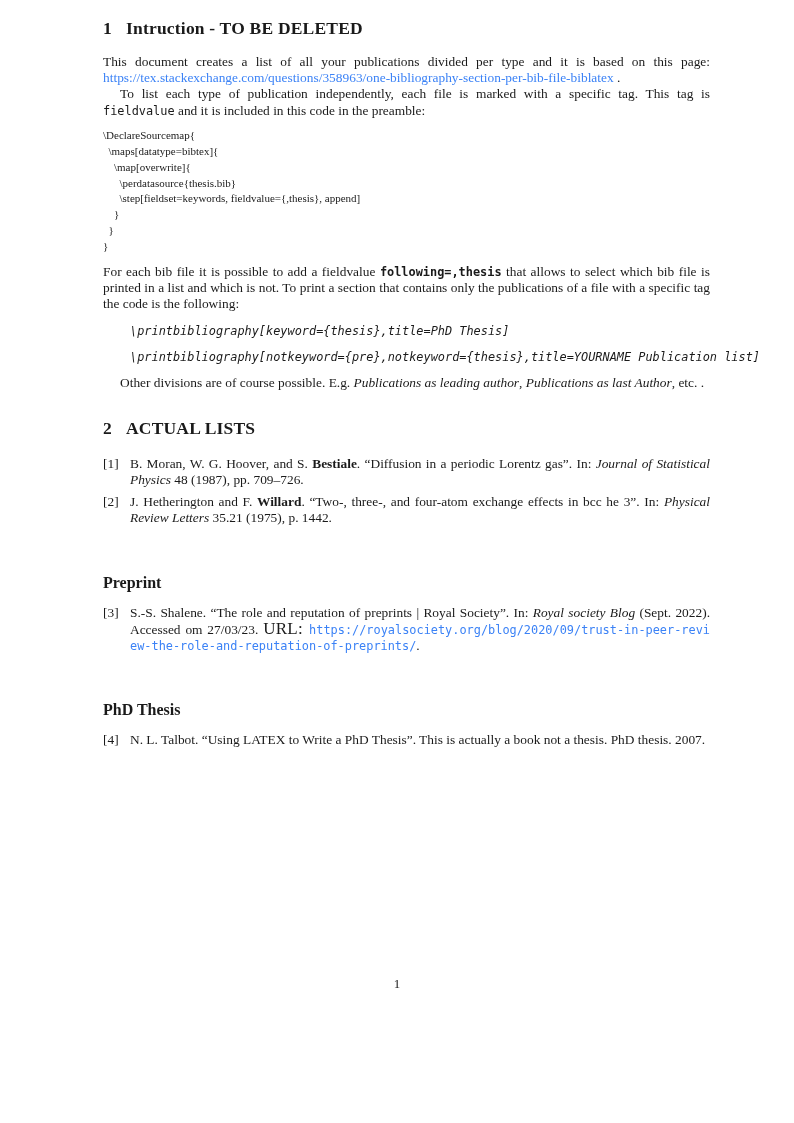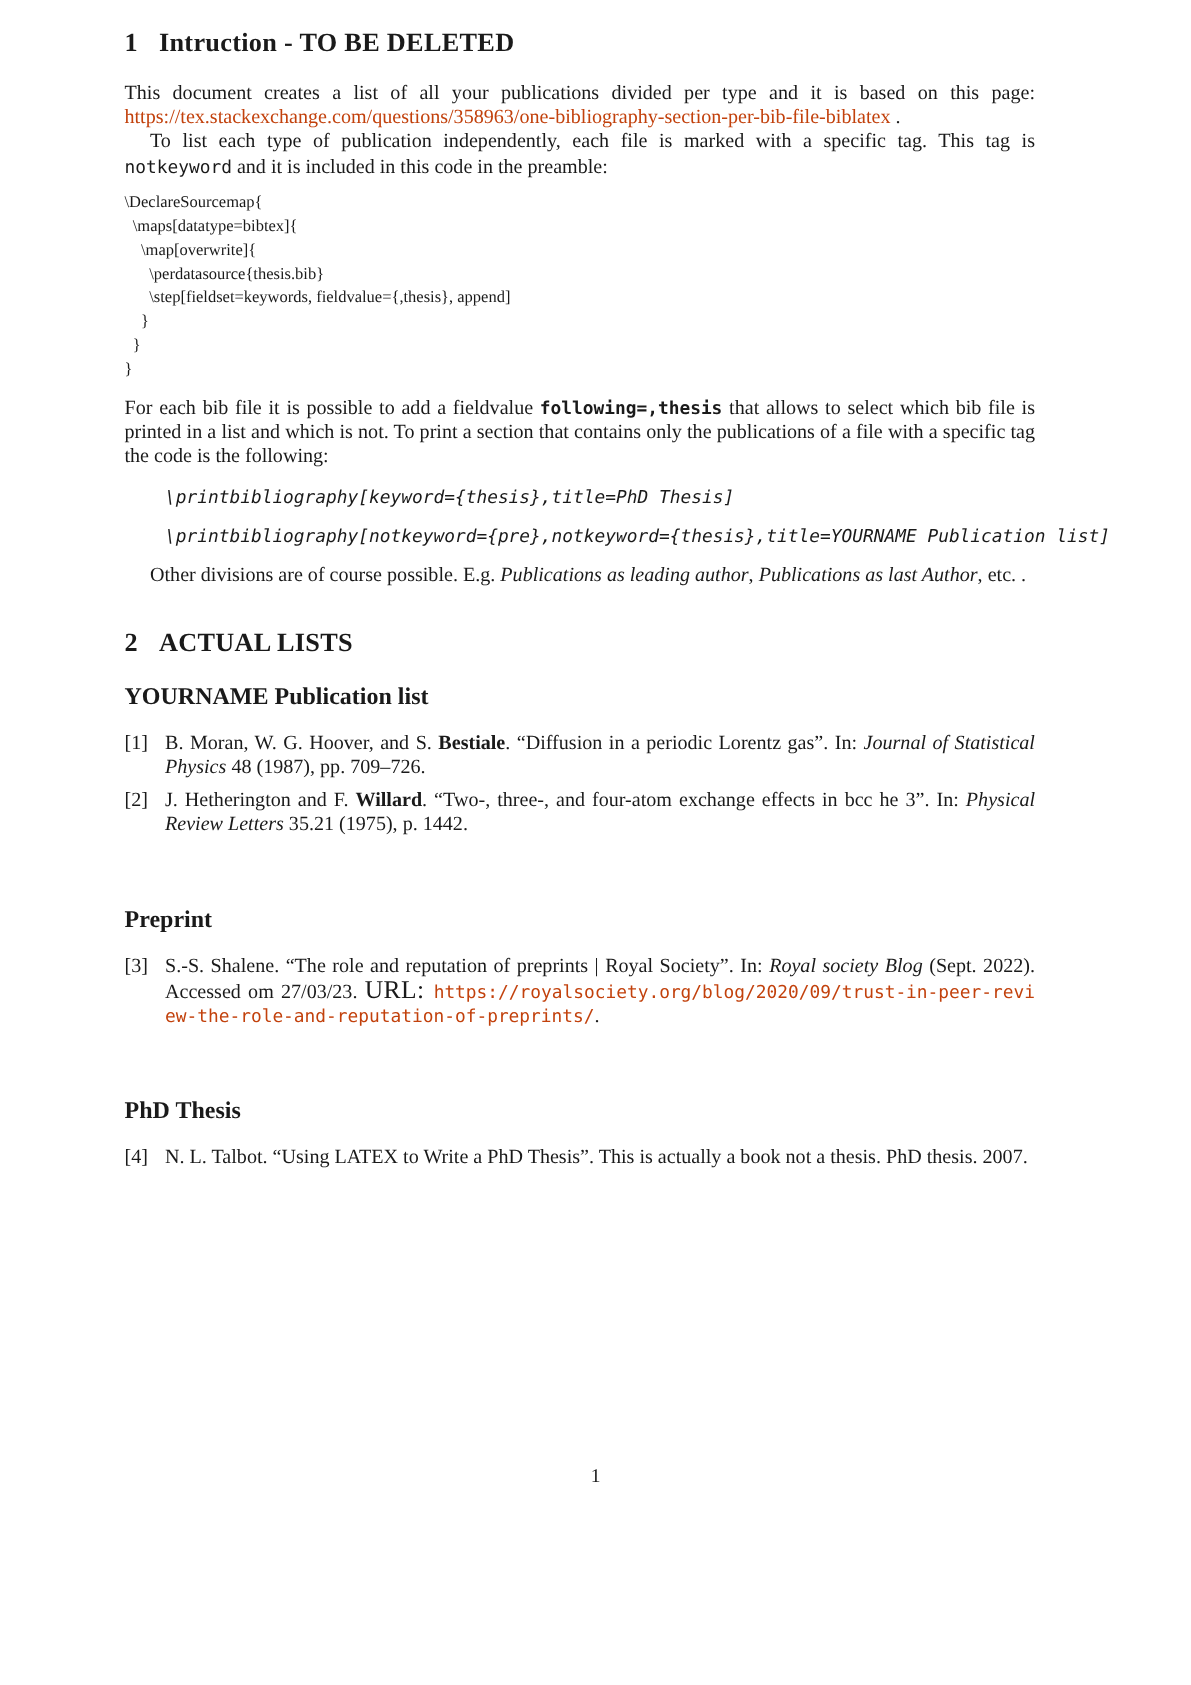--- a/index.html
+++ b/index.html
@@ -8,21 +8,21 @@
     width: 794px;
     height: 1123px;
     margin: 0 auto;
     background: #ffffff;
     font-family: "Liberation Serif", serif;
     color: #1a1a1a;
     overflow: hidden;
   }
   .content {
     position: absolute;
-    left: 83px;
+    left: 103px;
     top: 18px;
     width: 607px;
   }
   .sec {
     margin: 0 0 15px 0;
     font-size: 17.5px;
     font-weight: bold;
     letter-spacing: 0.2px;
   }
   .sec .sec-num { margin-right: 14px; }
@@ -52,21 +52,21 @@
     line-height: 15.9px;
   }
   .code-line { white-space: pre; }
   .cmd {
     margin: 10px 0 10px 27px;
     white-space: pre;
     line-height: 16px;
     font-style: italic;
   }
   .link {
-    color: #c2410c;
+    color: #3b82f6;
     text-decoration: none;
   }
   .mono-link {
     font-family: "DejaVu Sans Mono", monospace;
     font-size: 11.9px;
     word-break: break-all;
   }
   .urlcap { font-size: 17px; letter-spacing: 0.3px; }
   .entry {
     display: flex;
@@ -91,21 +91,21 @@
 <div class="page">
   <div class="content">
 
     <h1 class="sec">
       <span class="sec-num">1</span><span>Intruction - TO BE DELETED</span>
     </h1>
 
     <p class="body"><span>This document creates a list of all your publications divided per type and it is based on this page: </span><a class="link" href="#">https://tex.stackexchange.com/questions/358963/one-bibliography-section-per-bib-file-biblatex</a><span> .</span></p>
 
 
-    <p class="body indent"><span>To list each type of publication independently, each file is marked with a specific tag. This tag is </span><span class="mono">notkeyword</span><span> and it is included in this code in the preamble:</span></p>
+    <p class="body indent"><span>To list each type of publication independently, each file is marked with a specific tag. This tag is </span><span class="mono">fieldvalue</span><span> and it is included in this code in the preamble:</span></p>
 
     <div class="codeblock">
       <div class="code-line">\DeclareSourcemap{</div>
       <div class="code-line">  \maps[datatype=bibtex]{</div>
       <div class="code-line">    \map[overwrite]{</div>
       <div class="code-line">      \perdatasource{thesis.bib}</div>
       <div class="code-line">      \step[fieldset=keywords, fieldvalue={,thesis}, append]</div>
       <div class="code-line">    }</div>
       <div class="code-line">  }</div>
       <div class="code-line">}</div>
@@ -118,21 +118,20 @@
 
     <div class="cmd mono">\printbibliography[notkeyword={pre},notkeyword={thesis},title=YOURNAME Publication list]</div>
 
     <p class="body indent"><span>Other divisions are of course possible. E.g. </span><i>Publications as leading author</i><span>, </span><i>Publications as last Author</i><span>, etc. .</span></p>
 
 
     <h1 class="sec sec2">
       <span class="sec-num">2</span><span>ACTUAL LISTS</span>
     </h1>
 
-    <h2 class="subsec">YOURNAME Publication list</h2>
 
     <div class="entry">
       <span class="entry-label">[1]</span>
       <span class="entry-text"><span>B. Moran, W. G. Hoover, and S. </span><b>Bestiale</b><span>. “Diffusion in a periodic Lorentz gas”. In: </span><i>Journal of Statistical Physics</i><span> 48 (1987), pp. 709–726.</span></span>
     </div>
 
     <div class="entry">
       <span class="entry-label">[2]</span>
       <span class="entry-text"><span>J. Hetherington and F. </span><b>Willard</b><span>. “Two-, three-, and four-atom exchange effects in bcc he 3”. In: </span><i>Physical Review Letters</i><span> 35.21 (1975), p. 1442.</span></span>
     </div>

